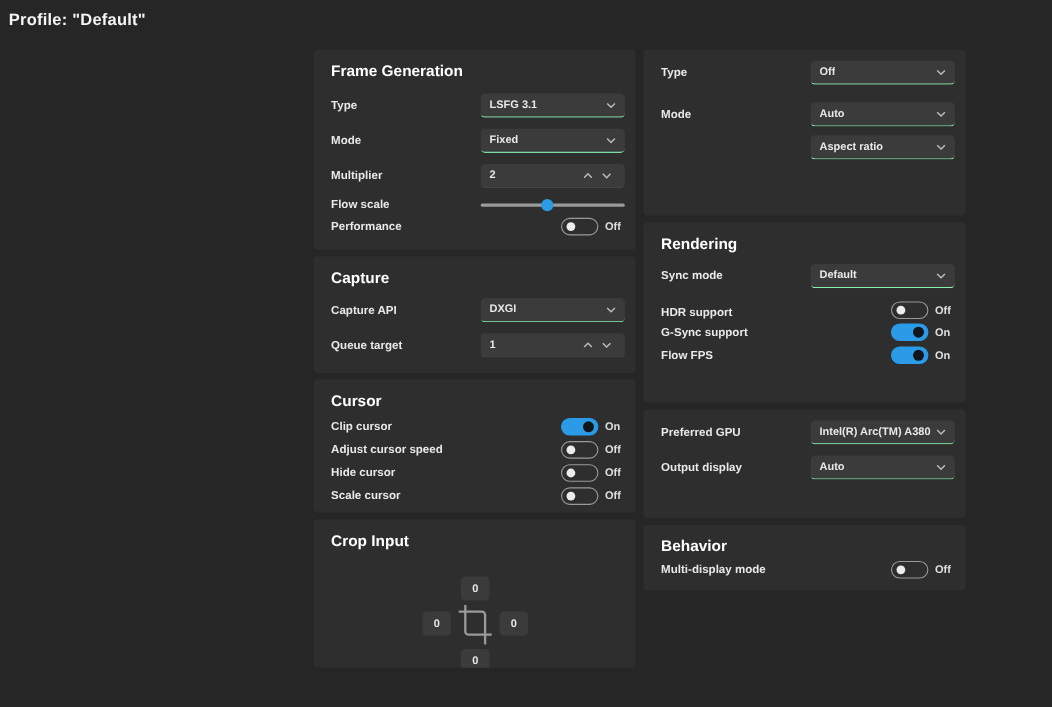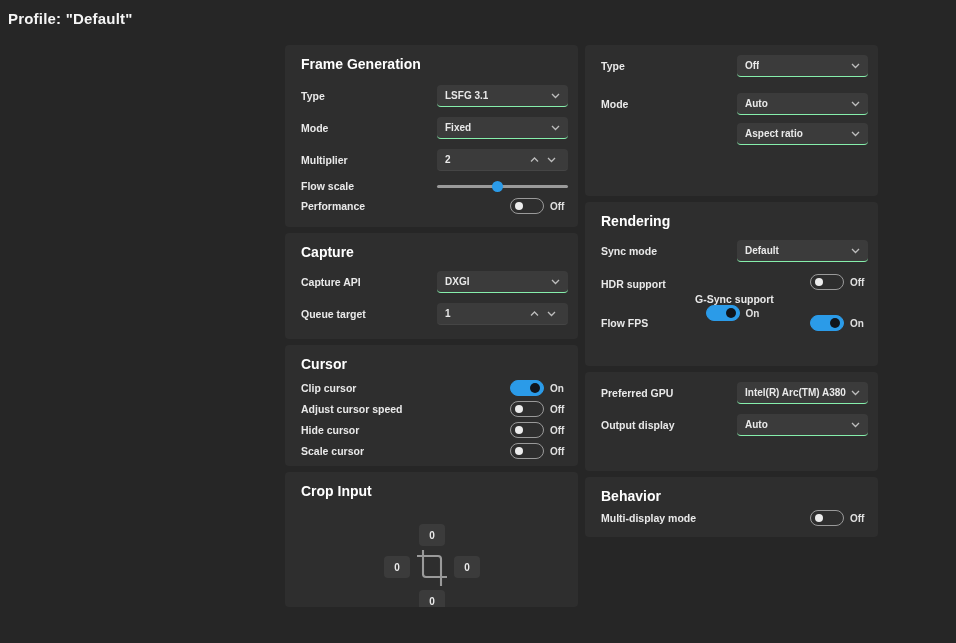--- a/index.html
+++ b/index.html
@@ -329,21 +329,21 @@
 
     <div class="row toggle-row" style="margin-bottom:3px;align-items:flex-end;">
       <span class="row-label">HDR support</span>
       <span class="toggle-group">
         <span class="toggle off">
             <span class="knob"></span>
           </span>
         <span class="toggle-state">Off</span>
       </span>
     </div>
-    <div class="row toggle-row" style="margin-bottom:3px;flex-direction:column;">
+    <div class="row toggle-row" style="margin-bottom:3px;">
       <span class="row-label">G-Sync support</span>
       <span class="toggle-group">
         <span class="toggle on">
             <span class="knob"></span>
           </span>
         <span class="toggle-state">On</span>
       </span>
     </div>
     <div class="row toggle-row">
       <span class="row-label">Flow FPS</span>

